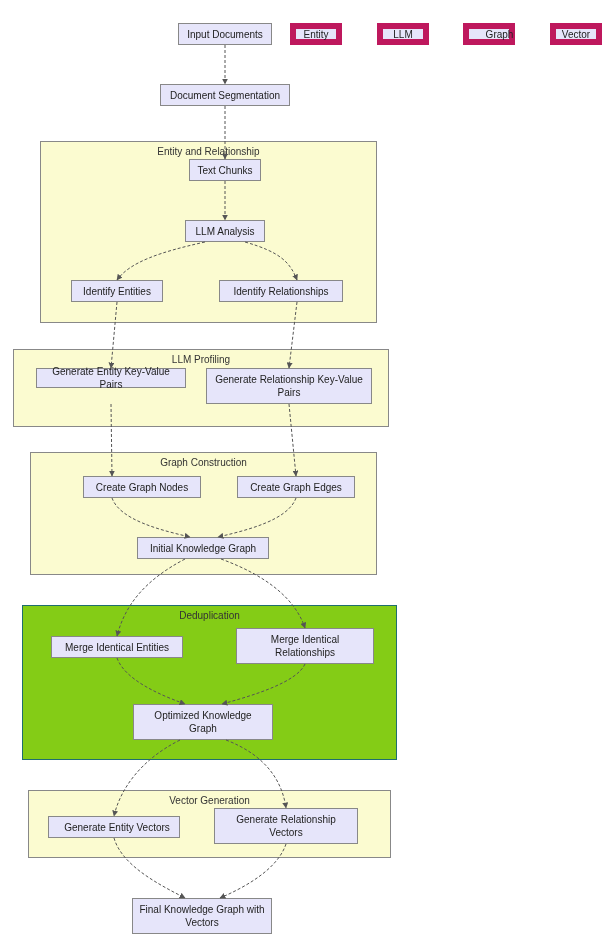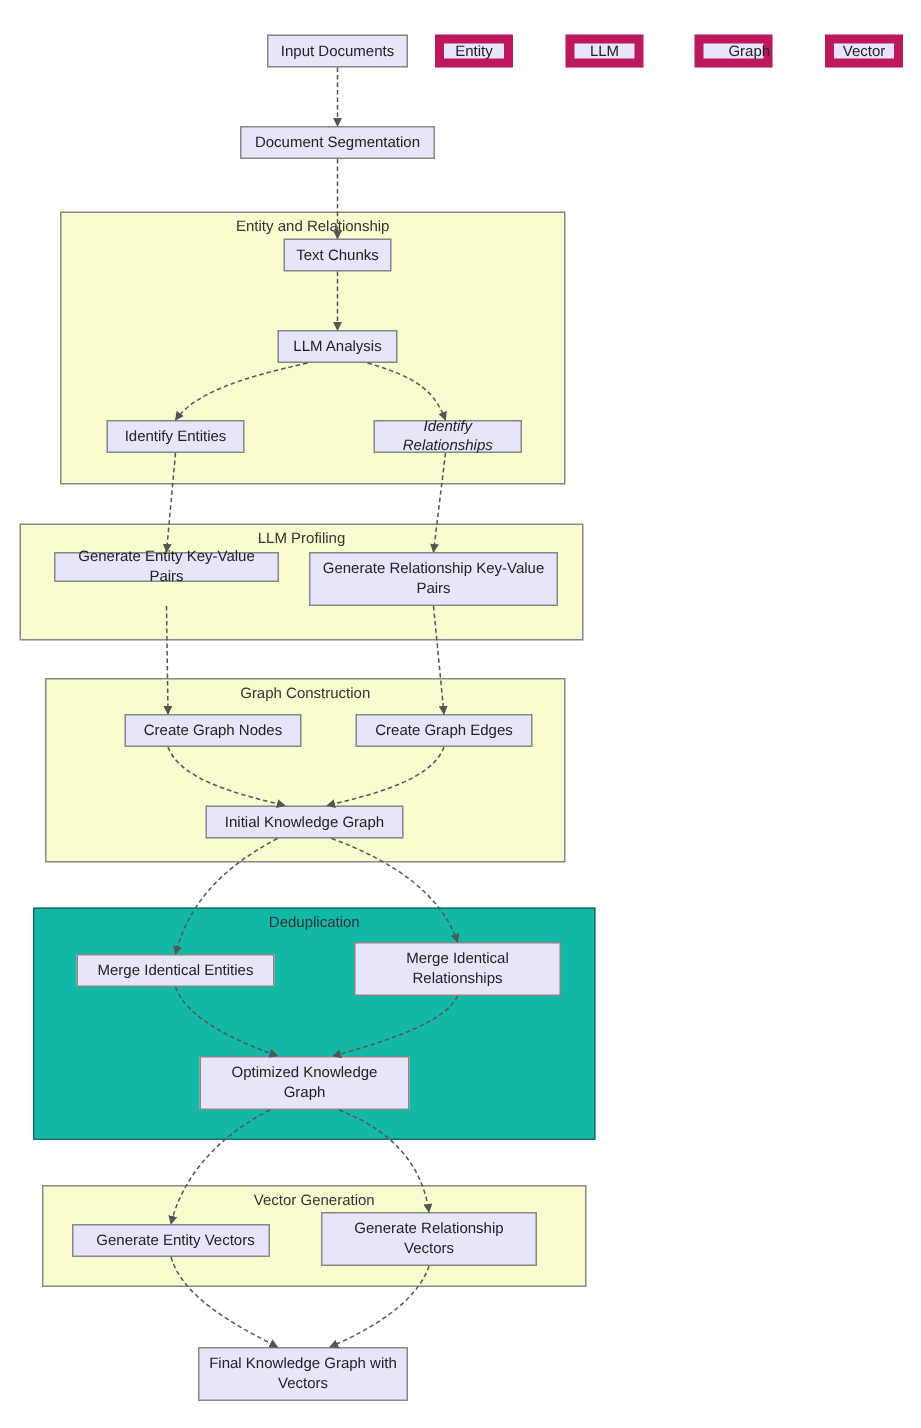--- a/index.html
+++ b/index.html
@@ -31,21 +31,21 @@
   .legend {
     background: #e6e5fa;
     border: 6px solid #be185d;
   }
   .sub {
     position: absolute;
     box-sizing: border-box;
     border: 1px solid #888;
   }
   .sub-yellow { background: #fbfbd0; text-align: center; }
-  .sub-teal { background: #14b8a6; border-color: #1f6e6e; }
+  .sub-teal { background: #84cc16; border-color: #1f6e6e; }
   .sub-label {
     position: absolute;
     top: 4px;
     left: 50%;
     transform: translateX(-50%);
     font-size: 10px;
     color: #333;
     white-space: nowrap;
   }
   svg.edges {
@@ -100,21 +100,21 @@
 
   <div class="node" style="left:189px; top:159px; width:72px; height:22px;">
       <span>Text Chunks</span>
     </div>
   <div class="node" style="left:185px; top:220px; width:80px; height:22px;">
       <span>LLM Analysis</span>
     </div>
   <div class="node" style="left:71px; top:280px; width:92px; height:22px;">
       <span>Identify Entities</span>
     </div>
-  <div class="node" style="left:249px; top:280px; width:99px; height:22px;font-style:italic;">
+  <div class="node" style="left:219px; top:280px; width:124px; height:22px;">
       <span>Identify Relationships</span>
     </div>
 
   <div class="node" style="left:36px; top:368px; width:150px; height:20px;">
       <span>Generate Entity Key-Value Pairs</span>
     </div>
   <div class="node" style="left:206px; top:368px; width:166px; height:36px;">
       <span>Generate Relationship Key-Value Pairs</span>
     </div>
 

